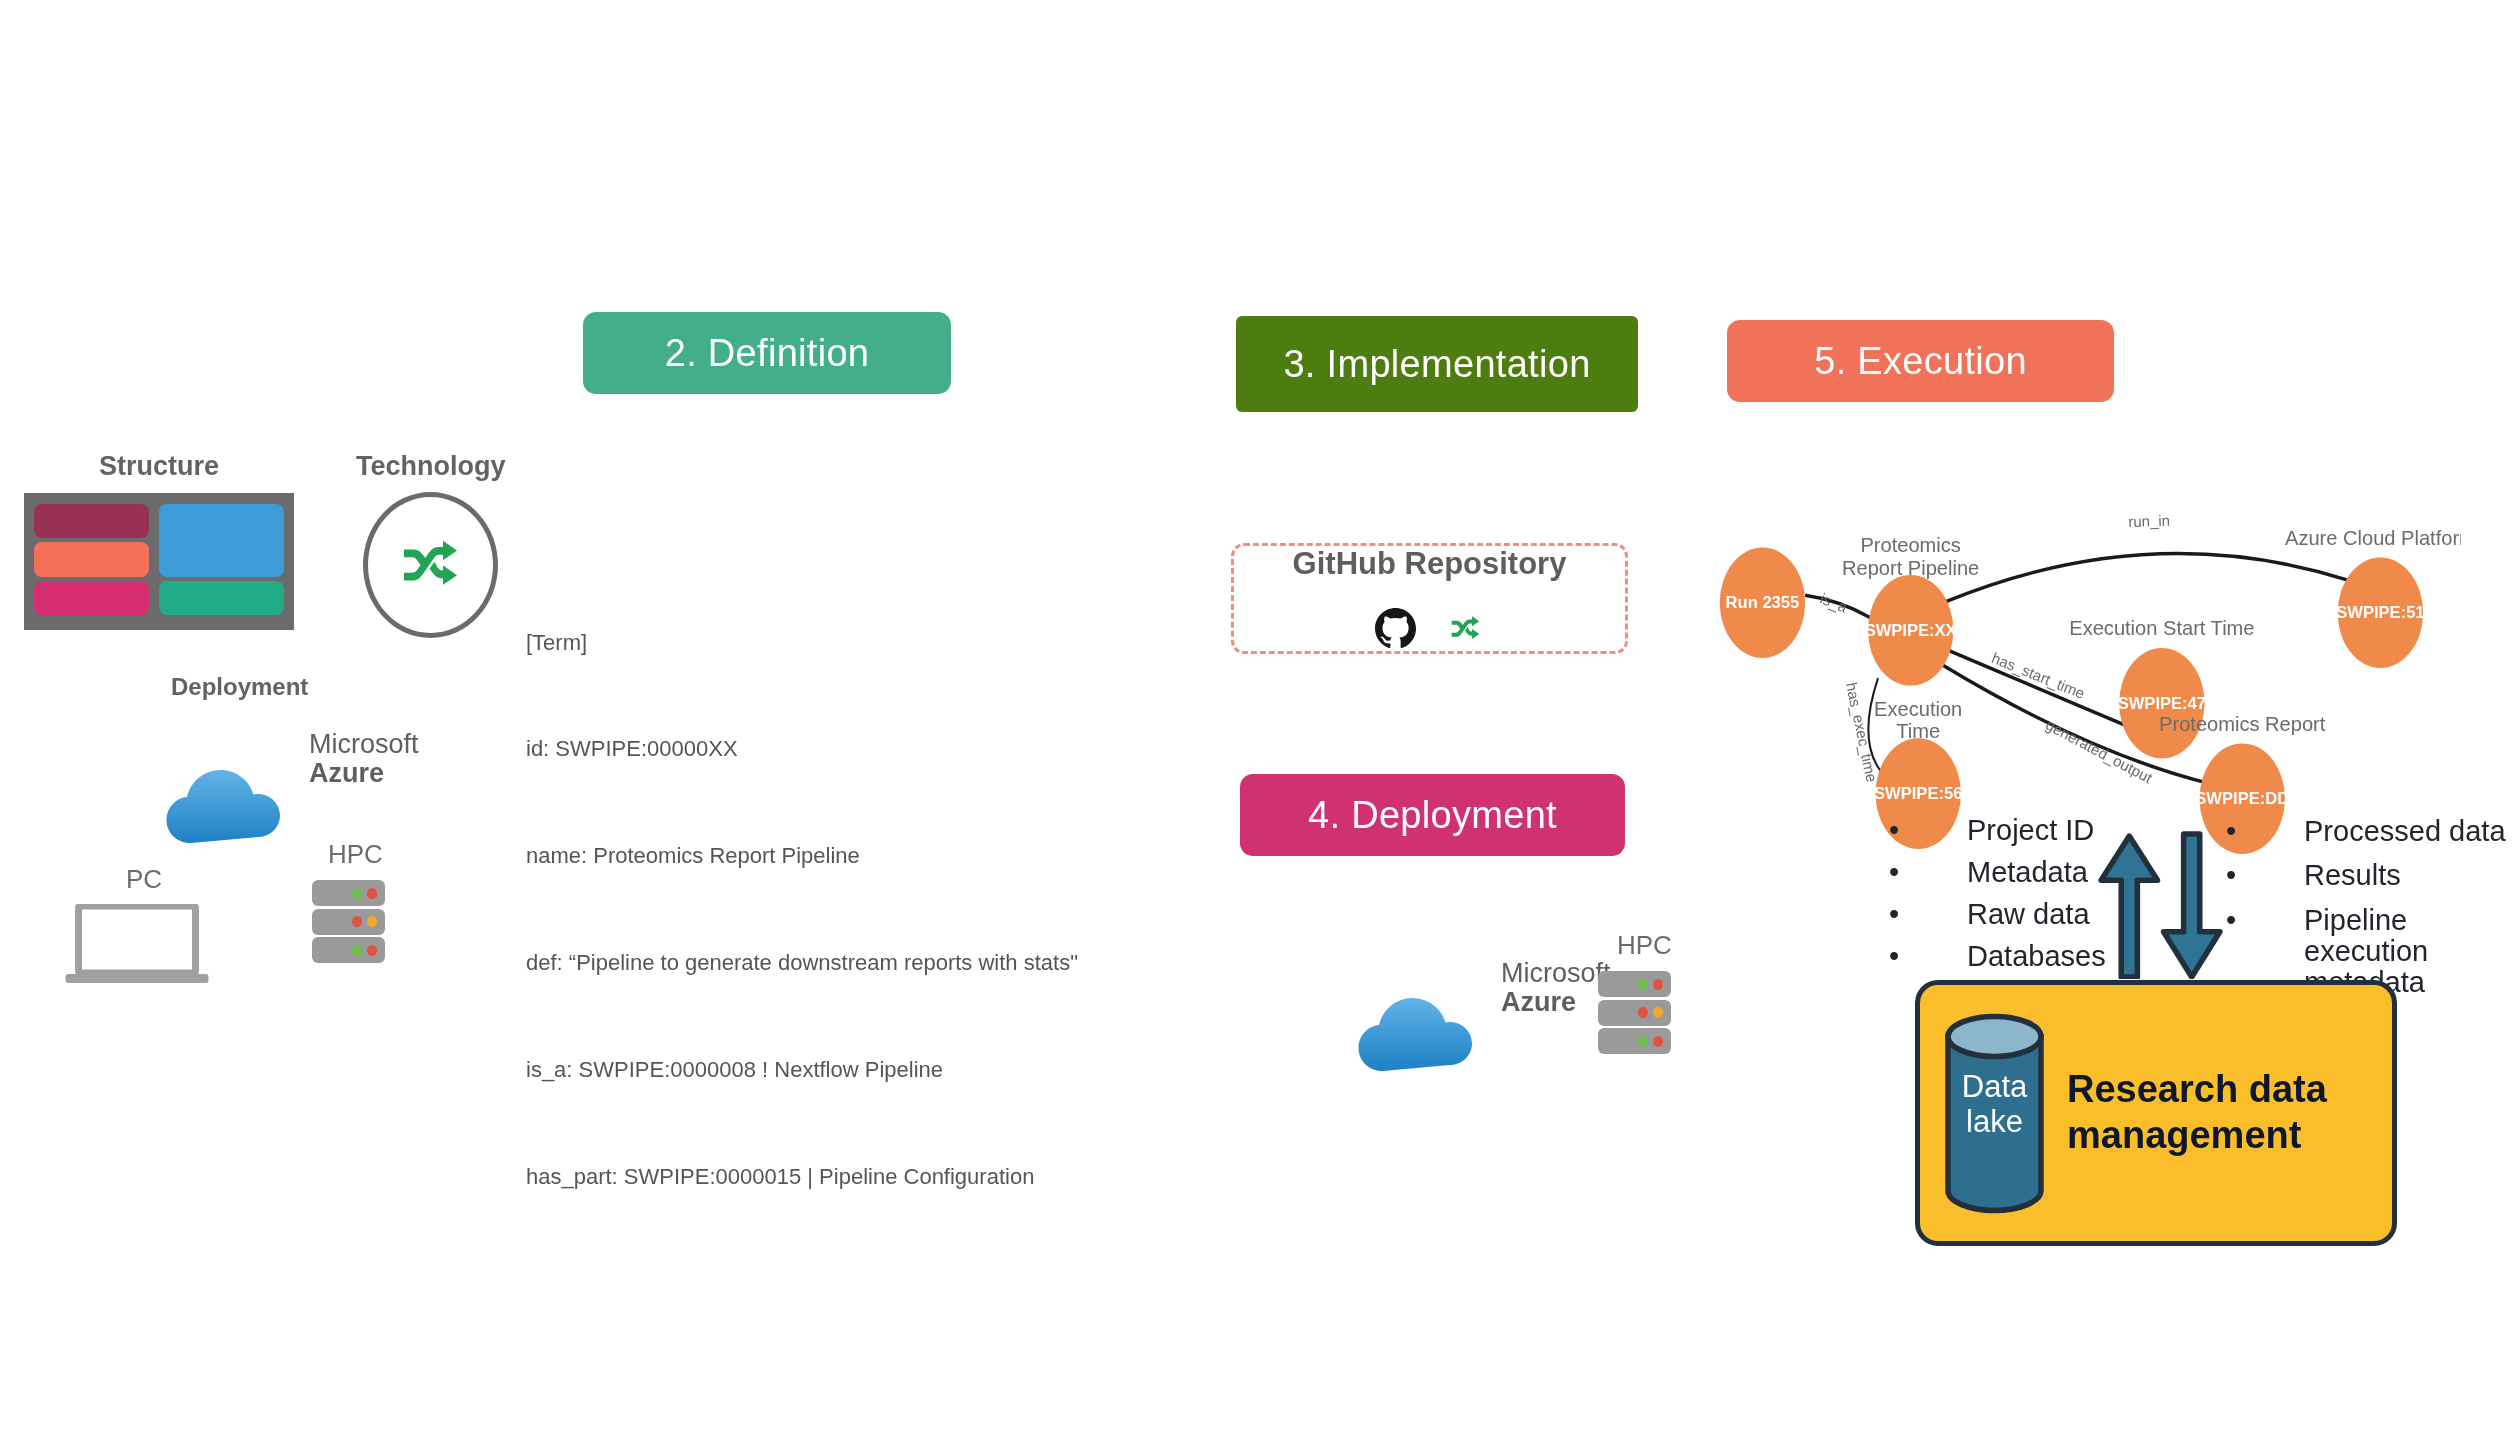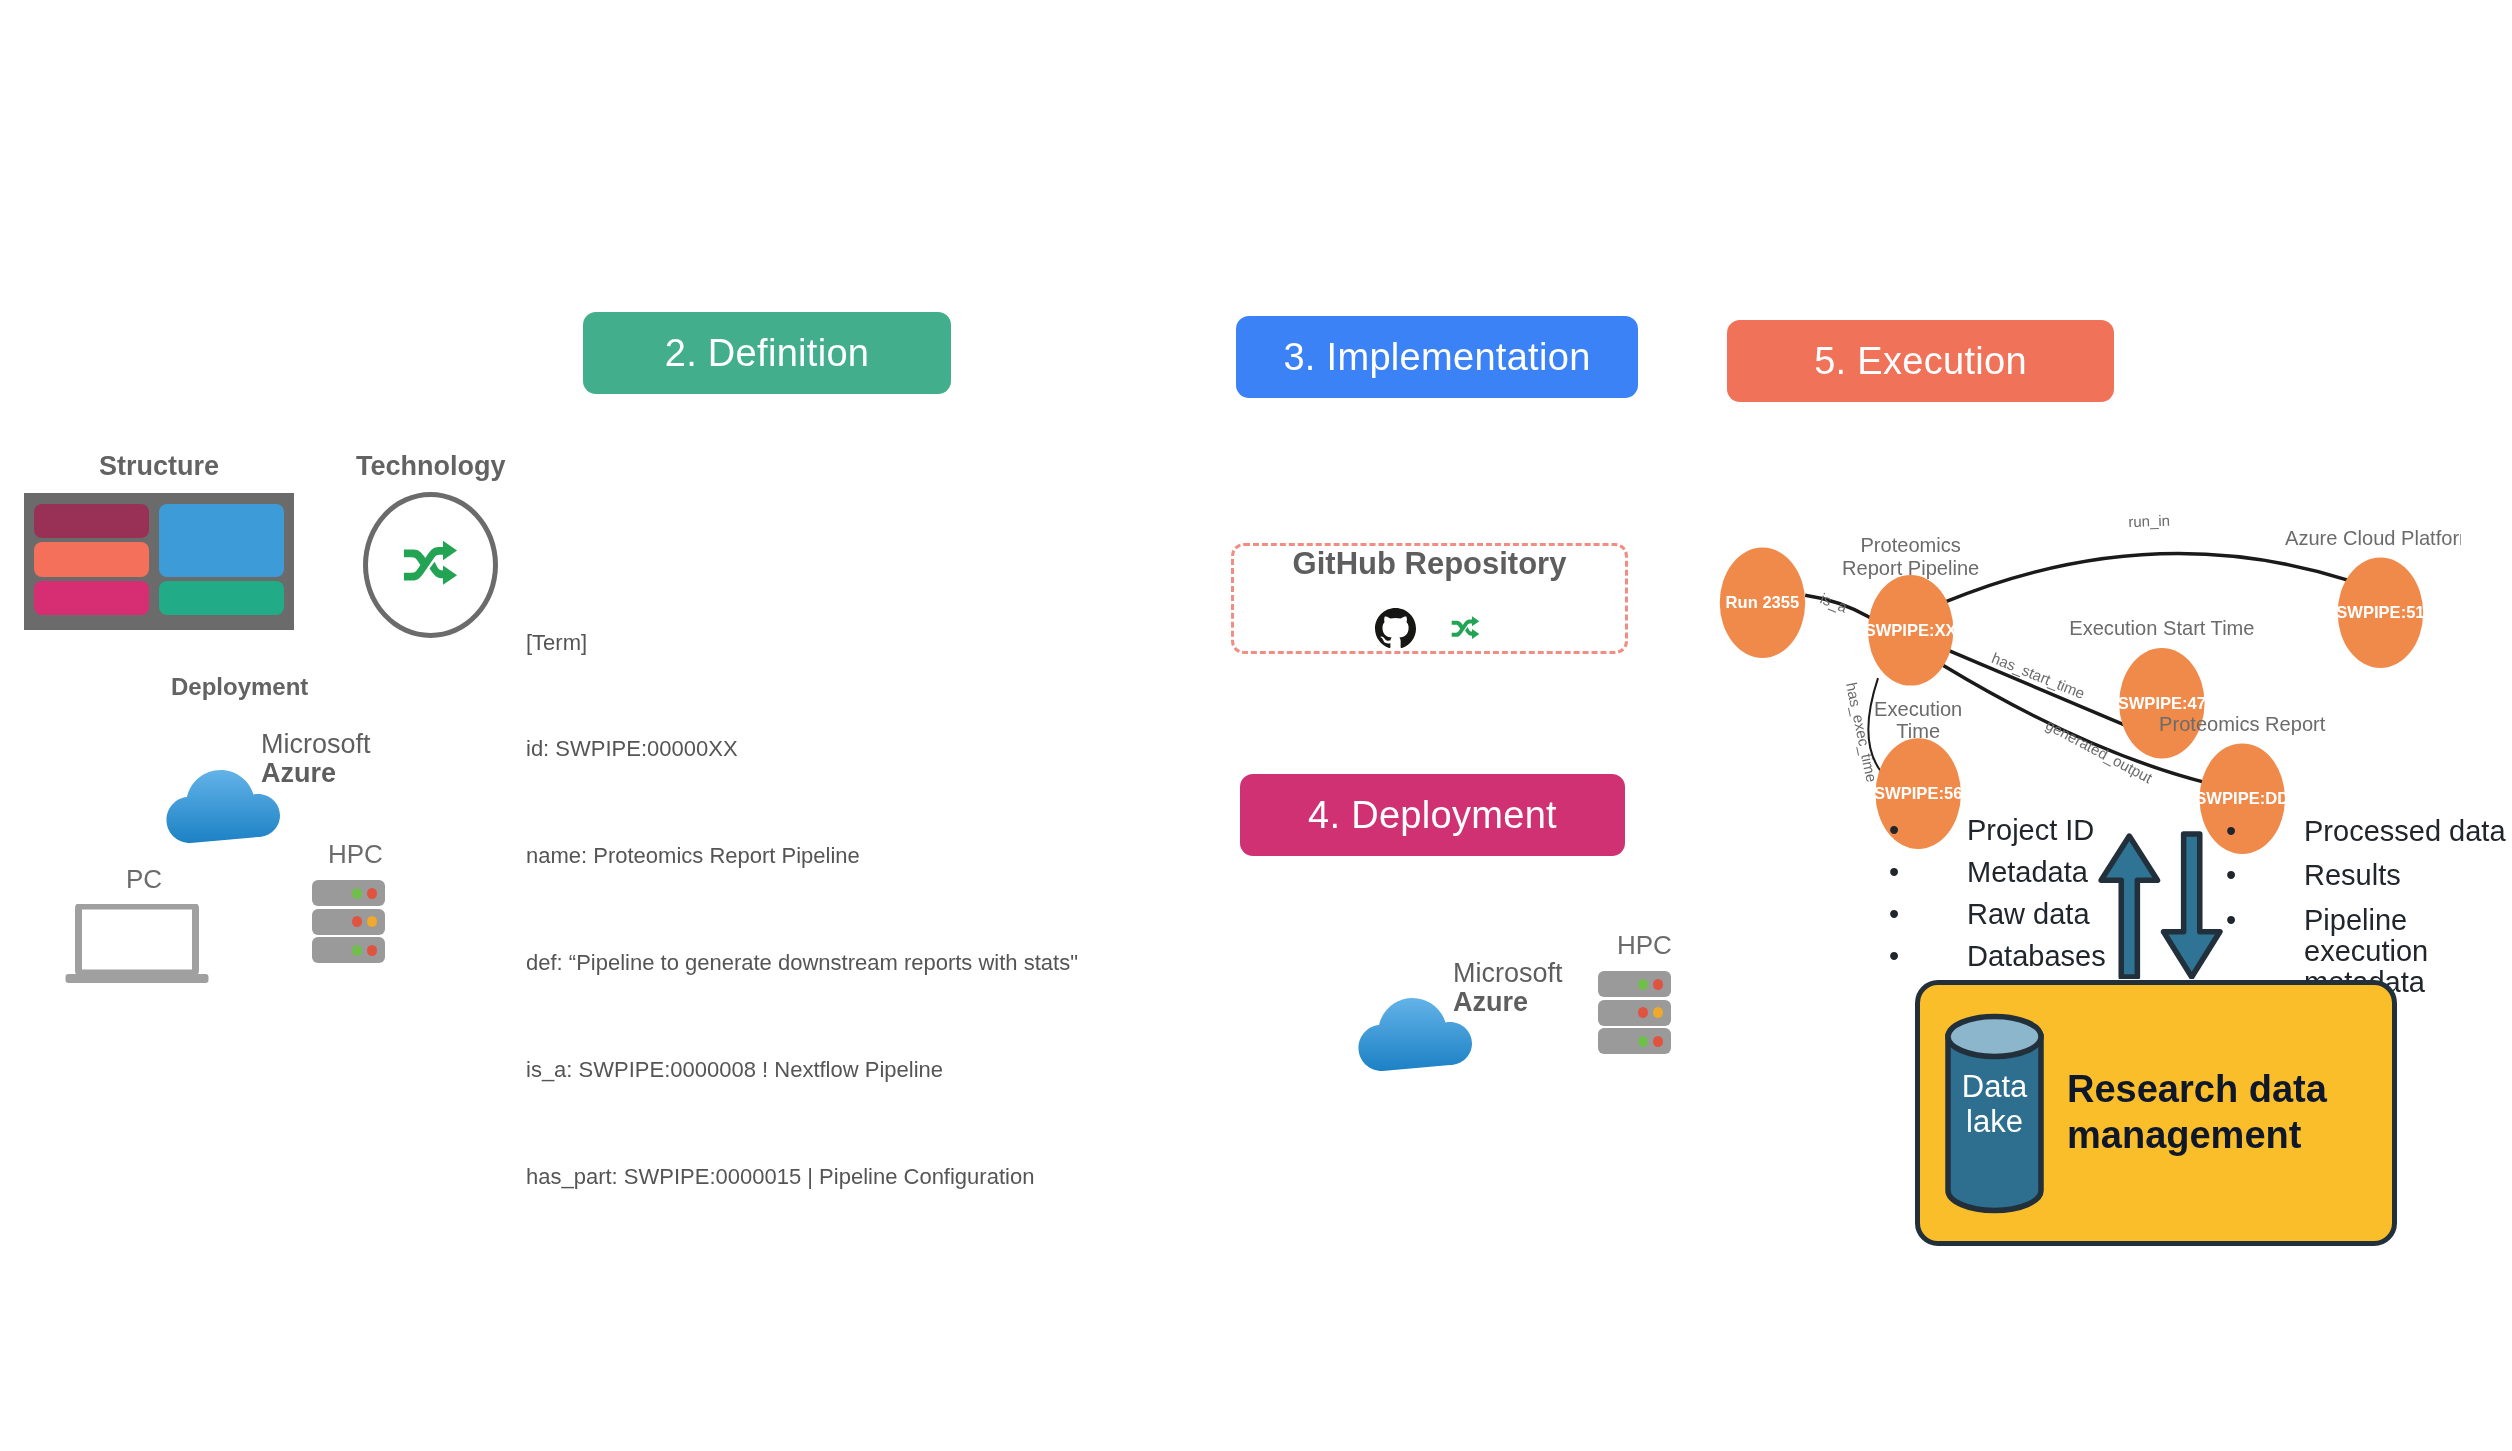--- a/index.html
+++ b/index.html
@@ -60,20 +60,21 @@
     background: #ffffff;
   }
 
   
   .cloud-wrap { position: absolute; }
   .ms-label {
     position: absolute;
     color: #5e5e5e;
     white-space: nowrap;
     line-height: 1.08;
+    margin-left: 48px;
   }
   .ms-label .az { font-weight: bold; display: block; }
 
   
   .laptop { position: absolute; }
 
   
   .hpc { position: absolute; display: flex; flex-direction: column; gap: 2.5px; }
   .hpc-unit {
     background: #9a9a9a; border-radius: 6px;
@@ -137,21 +138,21 @@
 </head>
 <body>
 
 <div id="stage">
 
 
   <div class="pill" style="left: 583px; top: 312px; width: 368px; height: 82px; font-size: 38px; background: rgb(66, 174, 140);">
     <span>2. Definition</span>
   </div>
 
-  <div class="pill" style="left: 1236px; top: 316px; width: 402px; height: 82px; font-size: 38px; background: #3b82f6;">
+  <div class="pill" style="left: 1236px; top: 316px; width: 402px; height: 96px; font-size: 38px; background: #4d7c0f; border-radius: 6px;">
     <span>3. Implementation</span>
   </div>
 
   <div class="pill" style="left: 1240px; top: 774px; width: 385px; height: 82px; font-size: 38px; background: rgb(207, 49, 114);">
     <span>4. Deployment</span>
   </div>
 
   <div class="pill" style="left: 1727px; top: 320px; width: 387px; height: 82px; font-size: 38px; background: rgb(239, 114, 89);">
     <span>5. Execution</span>
   </div>

